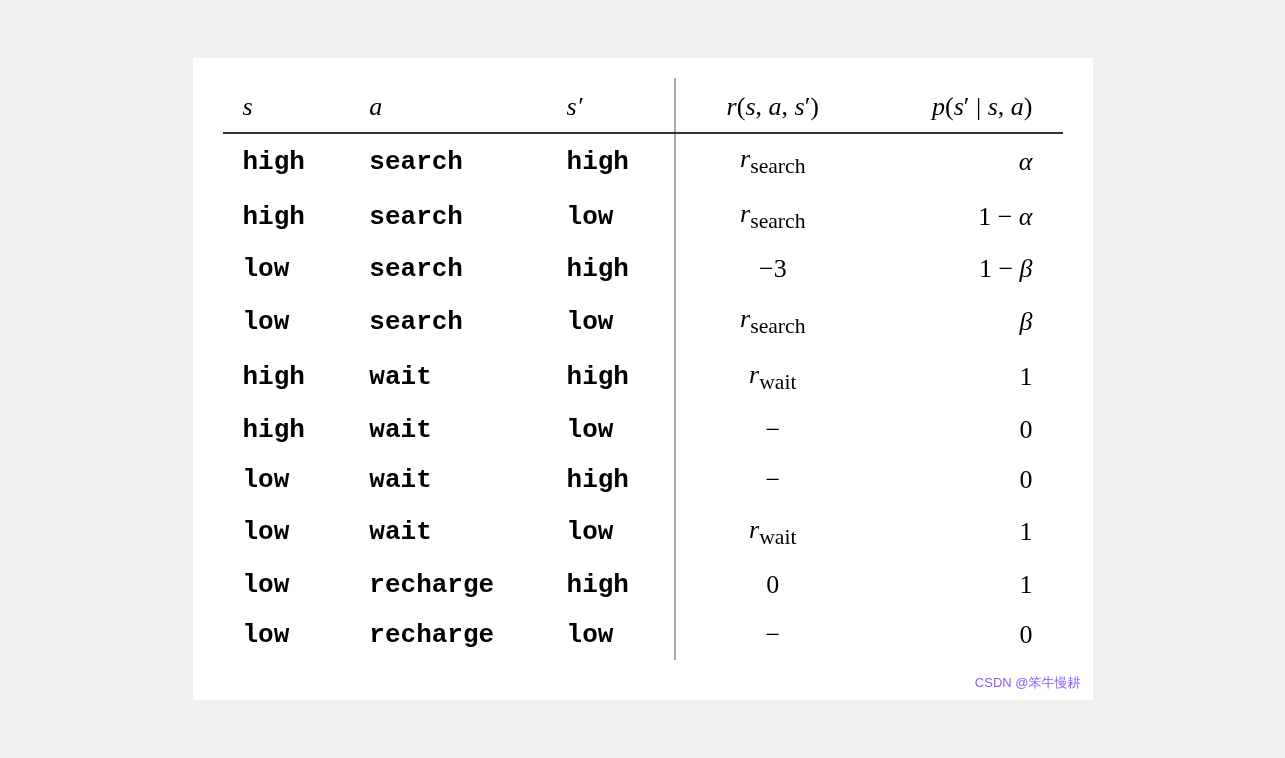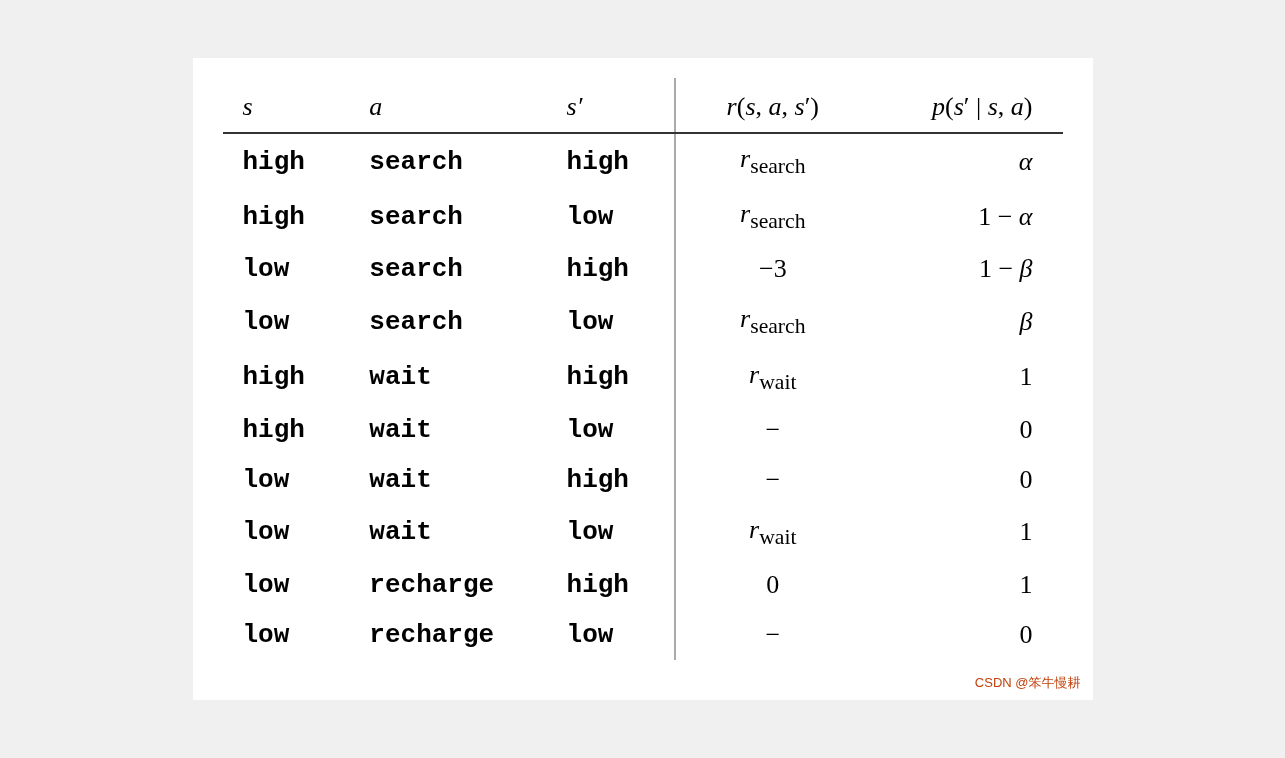--- a/index.html
+++ b/index.html
@@ -92,21 +92,21 @@
     tbody tr td:nth-child(5) {
       text-align: right;
       padding-left: 40px;
     }
 
     .watermark {
       position: absolute;
       bottom: 8px;
       right: 12px;
       font-size: 13px;
-      color: #c2410c;
+      color: #8b5cf6;
       font-family: Arial, sans-serif;
     }
   </style>
 </head>
 <body>
 
 <div class="table-container">
   <table>
     <thead>
       <tr>

